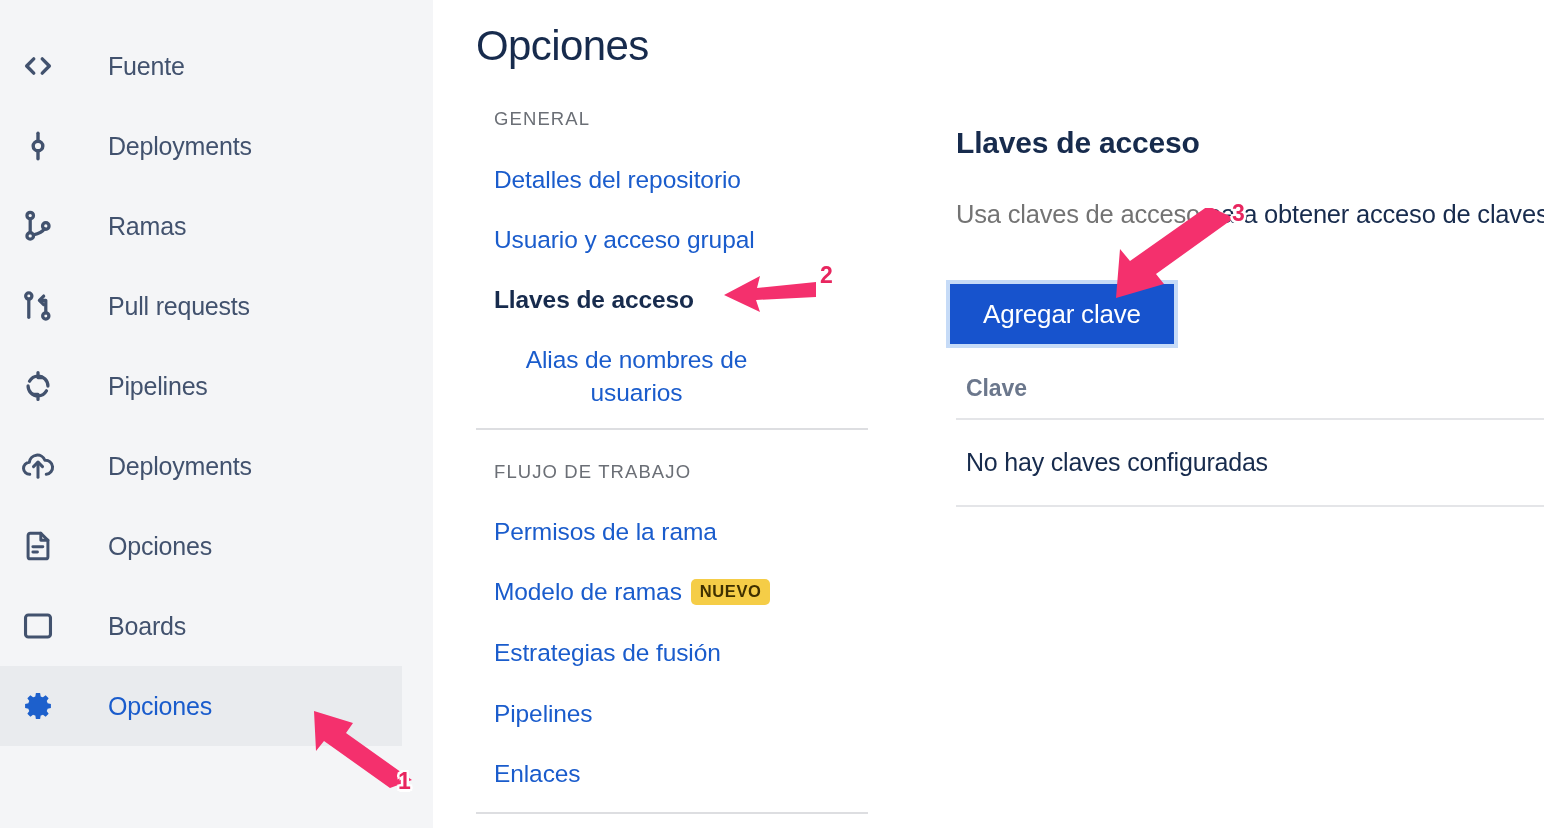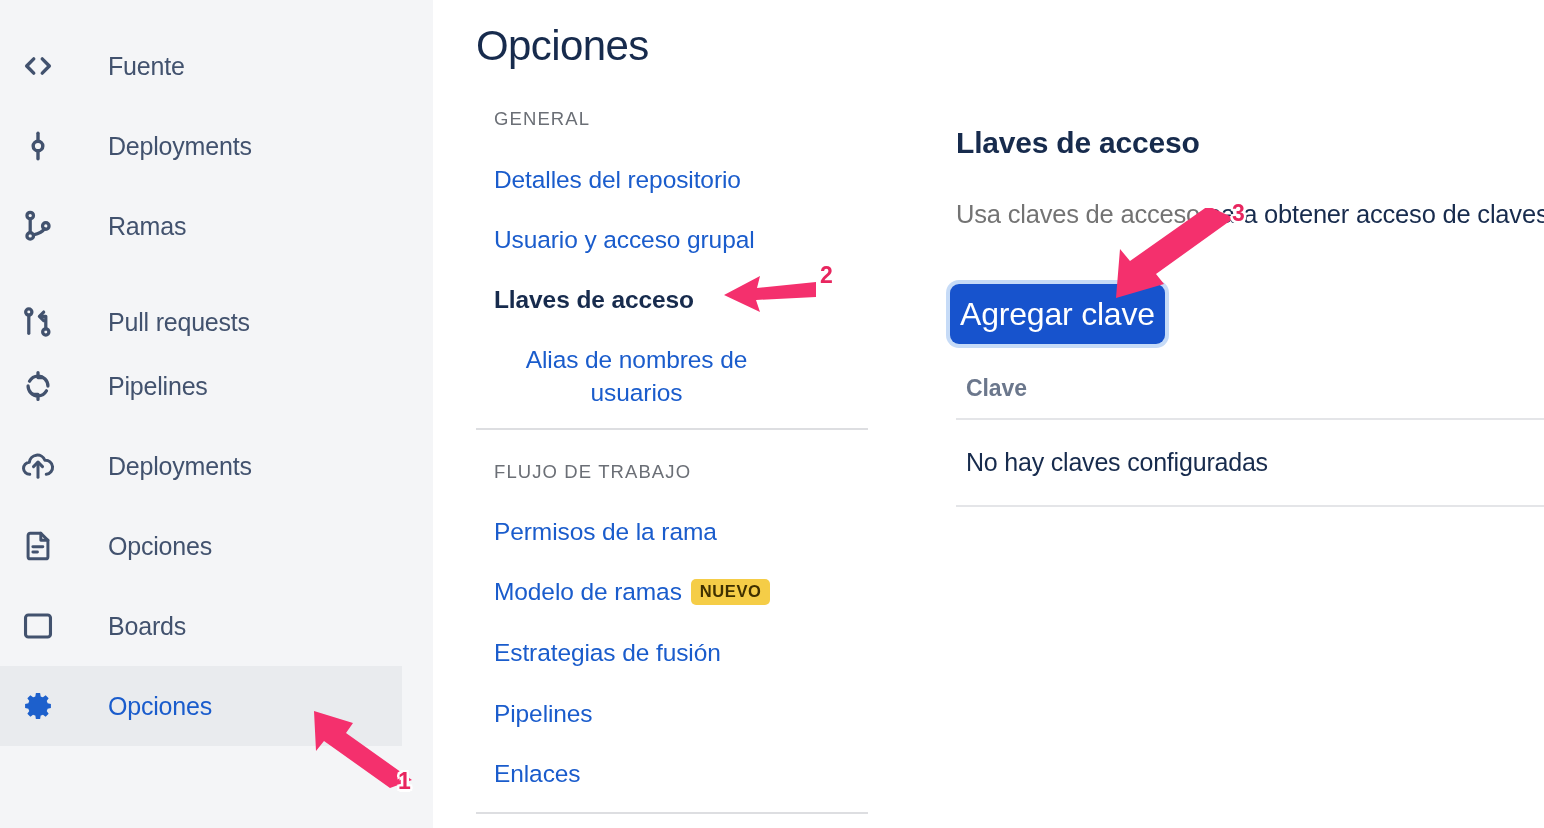--- a/index.html
+++ b/index.html
@@ -155,29 +155,29 @@
     font-size: 25.5px;
     line-height: 46px;
     color: #172b4d;
     letter-spacing: -0.2px;
   }
   #detail-desc .lnk { color: #737373; }
   #add-key-button {
     position: absolute;
     left: 950px;
     top: 284px;
-    padding: 0 10px;
+    padding: 0 33px;
     height: 60px;
     line-height: 60px;
     background: #1753cd;
     color: #ffffff;
-    font-size: 32px;
+    font-size: 26px;
     letter-spacing: -0.2px;
     border: none;
-    border-radius: 9px;
+    border-radius: 0;
     box-shadow: 0 0 0 4px #c6dbf7;
     cursor: pointer;
     font-family: "Liberation Sans", sans-serif;
     z-index: 4;
   }
   #keys-table {
     position: absolute;
     left: 956px;
     top: 375px;
     width: 620px;
@@ -255,21 +255,21 @@
             <circle cx="6.5" cy="4.6" r="2.3"></circle>
             <circle cx="6.5" cy="19" r="2.3"></circle>
             <circle cx="17.5" cy="12" r="2.3"></circle>
             <path d="M6.5 6.9 L6.5 16.7"></path>
             <path d="M8.8 18.2 C13 17.4 15.6 15.6 16.6 13.9"></path>
           </svg>
       </span>
       <span class="nav-label">Ramas</span>
     </div>
 
-    <div class="nav-item" style="top:282px">
+    <div class="nav-item" style="top:266px">
       <span class="nav-icon">
         <svg width="34" height="34" viewBox="0 0 24 24" fill="none" stroke="currentColor" stroke-width="2.3" stroke-linecap="round" stroke-linejoin="round">
             <circle cx="5.5" cy="5" r="2.2"></circle>
             <line x1="5.5" y1="7.2" x2="5.5" y2="20"></line>
             <circle cx="17.5" cy="19" r="2.2"></circle>
             <path d="M17.5 16.8 L17.5 8 L13.5 8"></path>
             <polyline points="16,5 13,8 16,11"></polyline>
           </svg>
       </span>
       <span class="nav-label">Pull requests</span>

